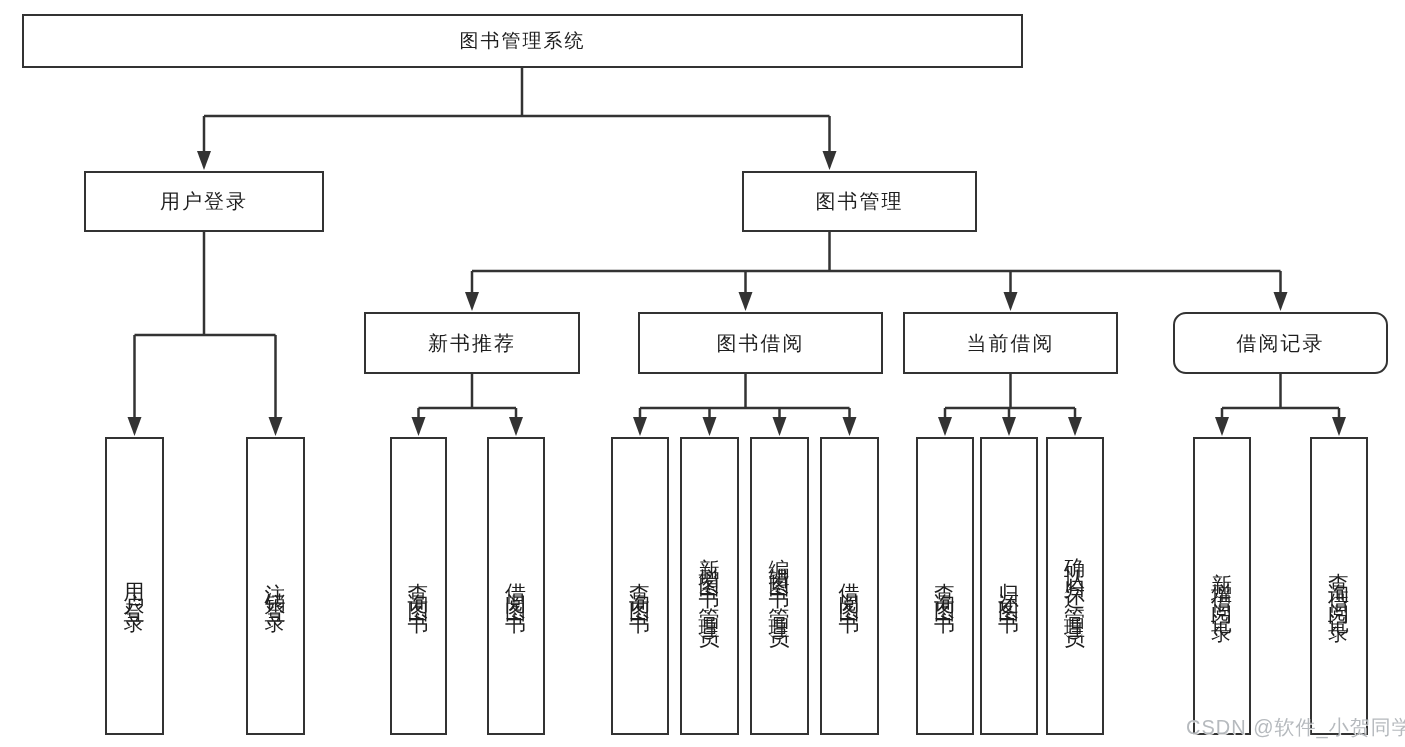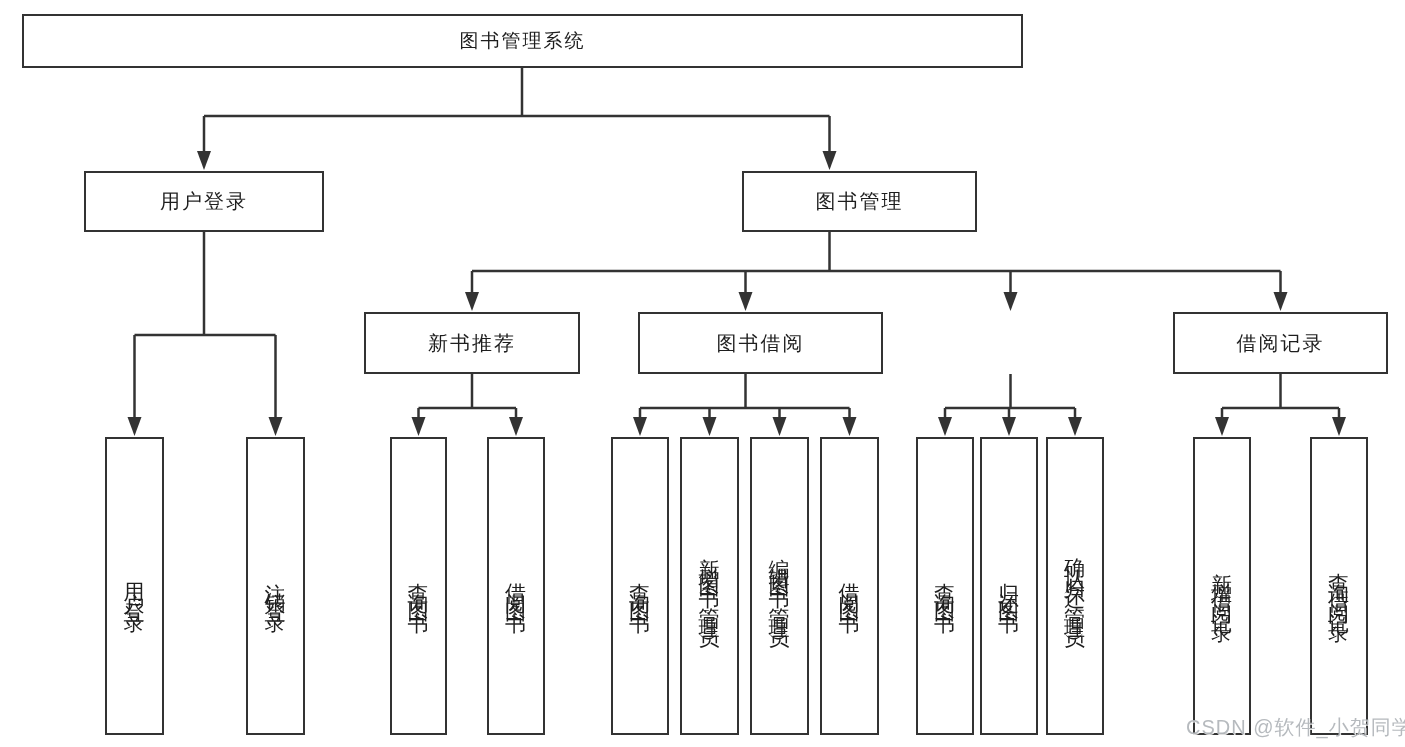--- a/index.html
+++ b/index.html
@@ -110,21 +110,22 @@
     </g>
   </svg>
 
   <div class="box h-label root" style="left:22px;top:14px;width:1001px;height:54px;">图书管理系统</div>
 
   <div class="box h-label" style="left:84px;top:171px;width:240px;height:61px;">用户登录</div>
   <div class="box h-label" style="left:712px;top:171px;width:235px;height:61px;margin-left:30px;">图书管理</div>
 
   <div class="box h-label" style="left:364px;top:312px;width:216px;height:62px;">新书推荐</div>
   <div class="box h-label" style="left:638px;top:312px;width:245px;height:62px;">图书借阅</div>
-  <div class="box h-label" style="left:1173px;top:312px;width:215px;height:62px;">借阅记录</div>
+  <div class="box h-label" style="left:903px;top:312px;width:215px;height:62px;">当前借阅</div>
+  <div class="box h-label" style="left:1173px;top:312px;width:215px;height:62px;border-radius:13px;">借阅记录</div>
 
   <div class="box leaf" style="left:105px;top:437px;width:59px;height:298px;">用户登录</div>
   <div class="box leaf" style="left:246px;top:437px;width:59px;height:298px;">注销登录</div>
 
   <div class="box leaf" style="left:390px;top:437px;width:57px;height:298px;">查询图书</div>
   <div class="box leaf" style="left:487px;top:437px;width:58px;height:298px;">借阅图书</div>
 
   <div class="box leaf" style="left:611px;top:437px;width:58px;height:298px;">查询图书</div>
   <div class="box leaf" style="left:680px;top:437px;width:59px;height:298px;">新增图书（管理员）</div>
   <div class="box leaf" style="left:750px;top:437px;width:59px;height:298px;">编辑图书（管理员）</div>

